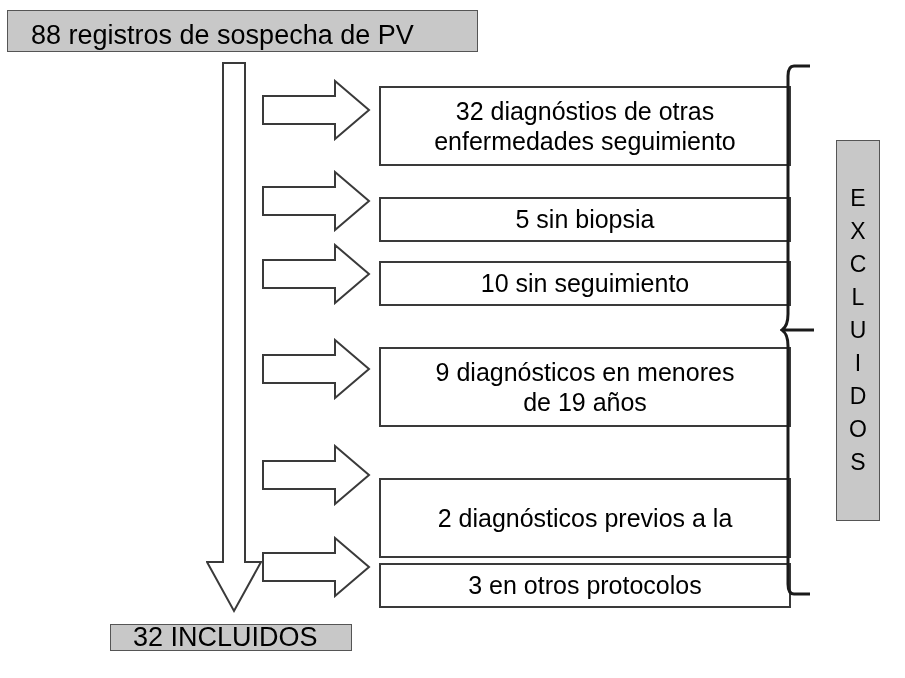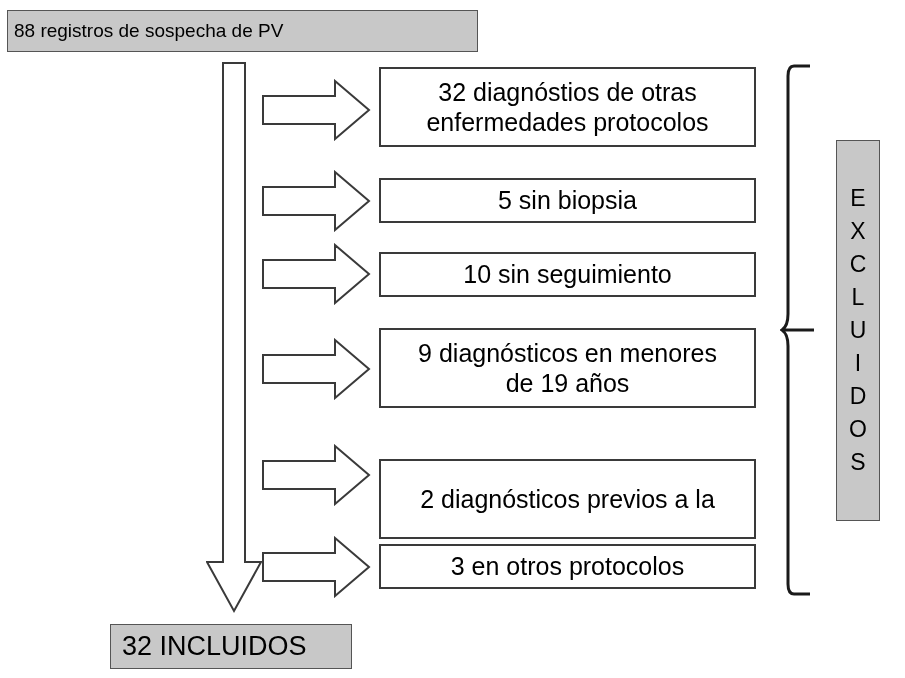--- a/index.html
+++ b/index.html
@@ -27,29 +27,30 @@
     display: flex;
     align-items: center;
     justify-content: flex-start;
     color: #000000;
   }
   #title-box {
     left: 7px;
     top: 10px;
     width: 471px;
     height: 42px;
-    padding-left: 6px;
-    font-size: 19px;
+    padding-left: 23px;
+    font-size: 27px;
+    align-items: flex-end;
   }
   #included-box {
     left: 110px;
     top: 624px;
     width: 242px;
-    height: 45px;
-    padding-left: 11px;
+    height: 27px;
+    padding-left: 22px;
     font-size: 27px;
   }
 
   
   #excluded-box {
     position: absolute;
     left: 836px;
     top: 140px;
     width: 44px;
     height: 381px;
@@ -65,32 +66,33 @@
   #excluded-box .vchar {
     font-size: 23px;
     line-height: 1.44;
     display: block;
   }
 
   
   .reason-box {
     position: absolute;
     left: 379px;
-    width: 377px;
+    width: 412px;
     background: #ffffff;
     border: 2px solid #3a3a3a;
     box-sizing: border-box;
     display: flex;
     align-items: center;
     justify-content: center;
     text-align: center;
     font-size: 25px;
     line-height: 1.22;
     color: #000000;
     padding: 0 17px;
+    margin-top: 19px;
   }
   .reason-box.two-line { height: 80px; }
   .reason-box.one-line { height: 45px; }
 
   
   .right-arrow {
     position: absolute;
     left: 261px;
     width: 110px;
     height: 62px;
@@ -133,39 +135,39 @@
   </div>
 
   <div class="right-arrow" style="top:79px">
     <svg viewBox="0 0 110 62" xmlns="http://www.w3.org/2000/svg">
       <polygon points="2,17 74,17 74,2 108,31 74,60 74,45 2,45" fill="#ffffff" stroke="#3a3a3a" stroke-width="2" stroke-linejoin="miter"></polygon>
     </svg>
   </div>
   <div class="reason-box two-line" style="top:67px">
     <div>
       <span>32 diagnóstios  de otras</span><br>
-      <span>enfermedades protocolos</span>
+      <span>enfermedades seguimiento</span>
     </div>
   </div>
 
   <div class="right-arrow" style="top:170px">
     <svg viewBox="0 0 110 62" xmlns="http://www.w3.org/2000/svg">
       <polygon points="2,17 74,17 74,2 108,31 74,60 74,45 2,45" fill="#ffffff" stroke="#3a3a3a" stroke-width="2" stroke-linejoin="miter"></polygon>
     </svg>
   </div>
   <div class="reason-box one-line" style="top:178px">
     <span>5 sin biopsia</span>
   </div>
 
   <div class="right-arrow" style="top:243px">
     <svg viewBox="0 0 110 62" xmlns="http://www.w3.org/2000/svg">
       <polygon points="2,17 74,17 74,2 108,31 74,60 74,45 2,45" fill="#ffffff" stroke="#3a3a3a" stroke-width="2" stroke-linejoin="miter"></polygon>
     </svg>
   </div>
-  <div class="reason-box one-line" style="top:252px">
+  <div class="reason-box one-line" style="top:242px">
     <span>10 sin seguimiento</span>
   </div>
 
   <div class="right-arrow" style="top:338px">
     <svg viewBox="0 0 110 62" xmlns="http://www.w3.org/2000/svg">
       <polygon points="2,17 74,17 74,2 108,31 74,60 74,45 2,45" fill="#ffffff" stroke="#3a3a3a" stroke-width="2" stroke-linejoin="miter"></polygon>
     </svg>
   </div>
   <div class="reason-box two-line" style="top:328px">
     <div>

